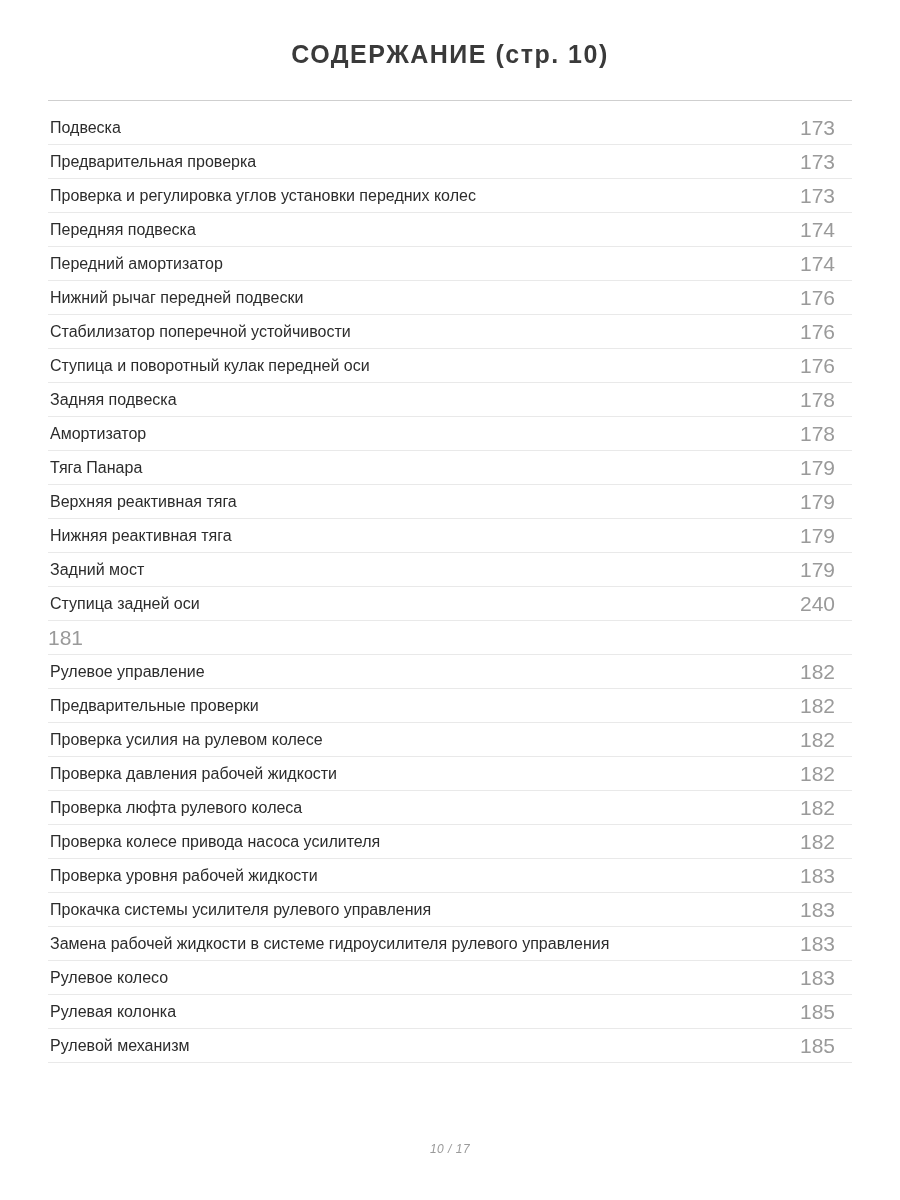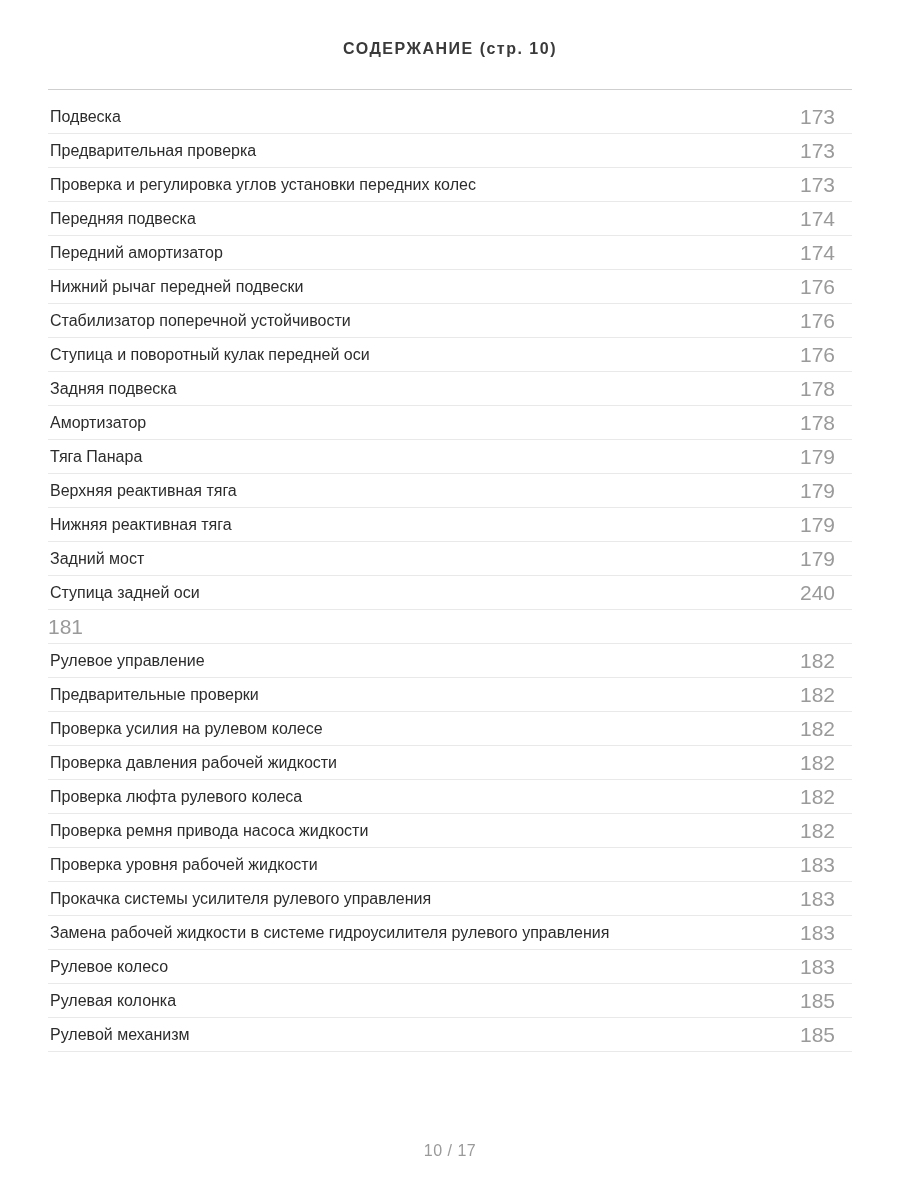--- a/index.html
+++ b/index.html
@@ -11,21 +11,21 @@
     overflow: hidden;
     font-family: "Liberation Sans", "DejaVu Sans", sans-serif;
     background: var(--bg, #ffffff);
   }
   .page {
     padding: 0 48px;
   }
   .title {
     padding-top: 40px;
     text-align: center;
-    font-size: 16px;
+    font-size: 25px;
     font-weight: bold;
     letter-spacing: 1.5px;
     color: var(--title-color, #3a3a3a);
   }
   .top-divider {
     border: none;
     border-top: 1px solid var(--divider-strong, #cfcfcf);
     margin-top: 31px;
   }
   .toc {
@@ -49,23 +49,24 @@
     color: var(--pagenum-color, #9a9a9a);
     padding-right: 17px;
     white-space: nowrap;
   }
   .footer {
     position: absolute;
     left: 0;
     right: 0;
     top: 1142px;
     text-align: center;
-    font-size: 16px;
+    font-size: 12px;
     color: var(--footer-color, #9a9a9a);
     letter-spacing: 0.5px;
+    font-style: italic;
   }
 </style>
 </head>
 <body style="--bg: #ffffff; --title-color: #3a3a3a; --item-color: #2c2c2c; --pagenum-color: #9a9a9a; --divider-strong: #cfcfcf; --divider-light: #e9e9e9; --footer-color: #9a9a9a;">
 
 <div class="page">
   <h1 class="title">СОДЕРЖАНИЕ (стр. 10)</h1>
 
   <hr class="top-divider">
 
@@ -147,21 +148,21 @@
       </div>
       <div class="toc-row">
         <span class="toc-label">Проверка давления рабочей жидкости</span>
         <span class="toc-page">182</span>
       </div>
       <div class="toc-row">
         <span class="toc-label">Проверка люфта рулевого колеса</span>
         <span class="toc-page">182</span>
       </div>
       <div class="toc-row">
-        <span class="toc-label">Проверка ремня привода насоса жидкости</span>
+        <span class="toc-label">Проверка колесе привода насоса усилителя</span>
         <span class="toc-page">182</span>
       </div>
       <div class="toc-row">
         <span class="toc-label">Проверка уровня рабочей жидкости</span>
         <span class="toc-page">183</span>
       </div>
       <div class="toc-row">
         <span class="toc-label">Прокачка системы усилителя рулевого управления</span>
         <span class="toc-page">183</span>
       </div>

